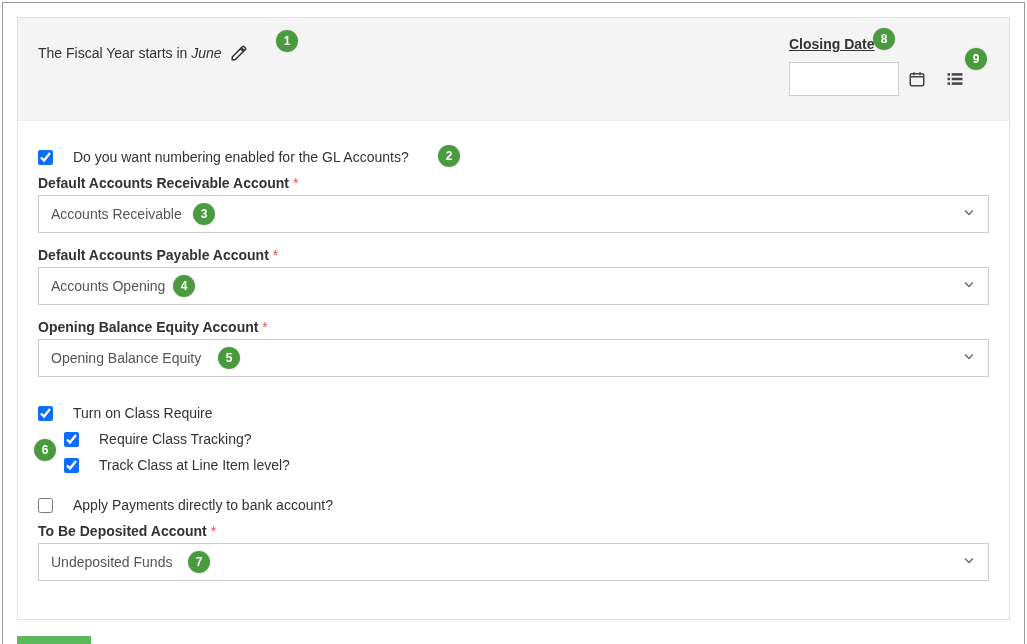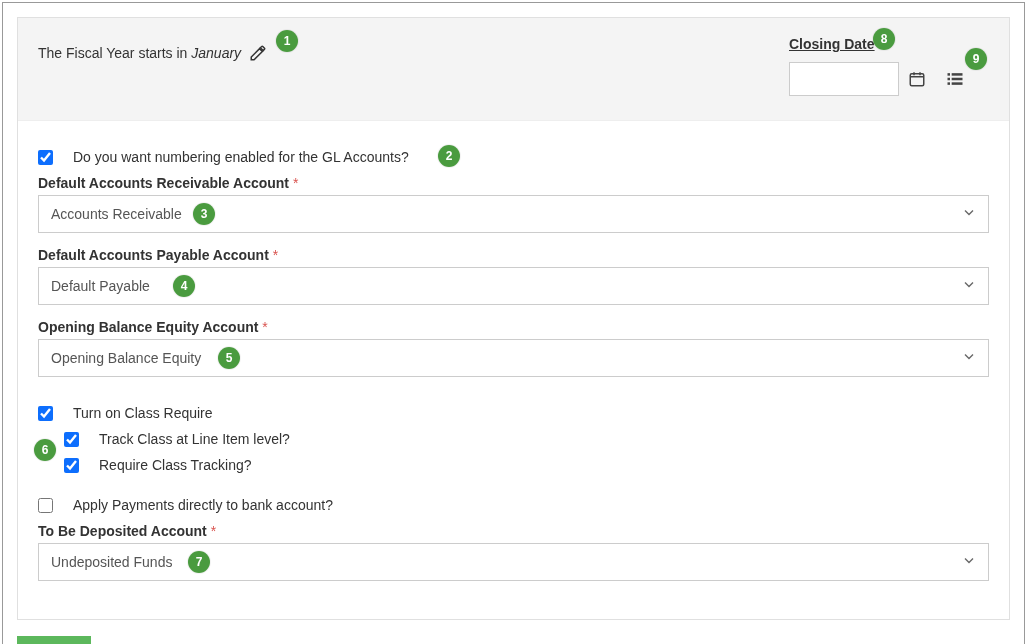--- a/index.html
+++ b/index.html
@@ -148,21 +148,21 @@
   </style>
 </head>
 <body>
 
 <div class="outer-border">
   <div class="inner-panel">
 
     <div class="header-section">
       <div class="fiscal-year relwrap">
         <span class="fiscal-year-text">
-          <span>The Fiscal Year starts in </span><span class="month">January</span>
+          <span>The Fiscal Year starts in </span><span class="month">June</span>
         </span>
         <span class="edit-icon">
           <svg viewBox="0 0 24 24" width="18" height="18" fill="none" stroke="currentColor" stroke-width="2">
             <path d="M3 17.25V21h3.75L17.81 9.94l-3.75-3.75L3 17.25z"></path>
             <path d="M20.71 7.04a1 1 0 0 0 0-1.41l-2.34-2.34a1 1 0 0 0-1.41 0l-1.83 1.83 3.75 3.75 1.83-1.83z"></path>
             <rect x="2" y="13" width="8" height="10" rx="1" fill="none" stroke="none"></rect>
           </svg>
         </span>
         <span class="callout" style="left:238px; top:-14px;">1</span>
       </div>
@@ -215,21 +215,21 @@
             </svg>
         </span>
         <span class="callout" style="left:155px; top:8px;">3</span>
       </div>
 
       <div class="field-label">
         <span>Default Accounts Payable Account</span>
         <span class="required">*</span>
       </div>
       <div class="select-wrap relwrap">
-        <div class="select-box">Default Payable</div>
+        <div class="select-box">Accounts Opening</div>
         <span class="select-chevron">
           <svg viewBox="0 0 24 24" width="16" height="16" fill="none" stroke="currentColor" stroke-width="2">
               <polyline points="6 9 12 15 18 9"></polyline>
             </svg>
         </span>
         <span class="callout" style="left:135px; top:8px;">4</span>
       </div>
 
       <div class="field-label">
         <span>Opening Balance Equity Account</span>
@@ -247,25 +247,25 @@
 
       <div class="spacer1"></div>
 
       <div class="relwrap">
         <div class="checkbox-row">
           <input type="checkbox" checked="" style="">
           <span>Turn on Class Require</span>
         </div>
         <div class="checkbox-row indent">
           <input type="checkbox" checked="" style="">
-          <span>Track Class at Line Item level?</span>
+          <span>Require Class Tracking?</span>
         </div>
         <div class="checkbox-row indent">
           <input type="checkbox" checked="" style="">
-          <span>Require Class Tracking?</span>
+          <span>Track Class at Line Item level?</span>
         </div>
         <span class="callout" style="left:-4px; top:34px;">6</span>
       </div>
 
       <div class="spacer1"></div>
 
       <div class="checkbox-row">
         <input type="checkbox" style="">
         <span>Apply Payments directly to bank account?</span>
       </div>

